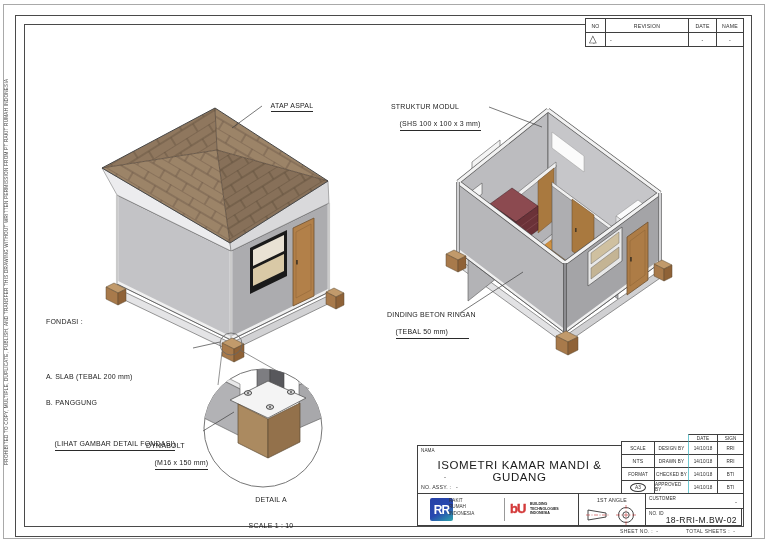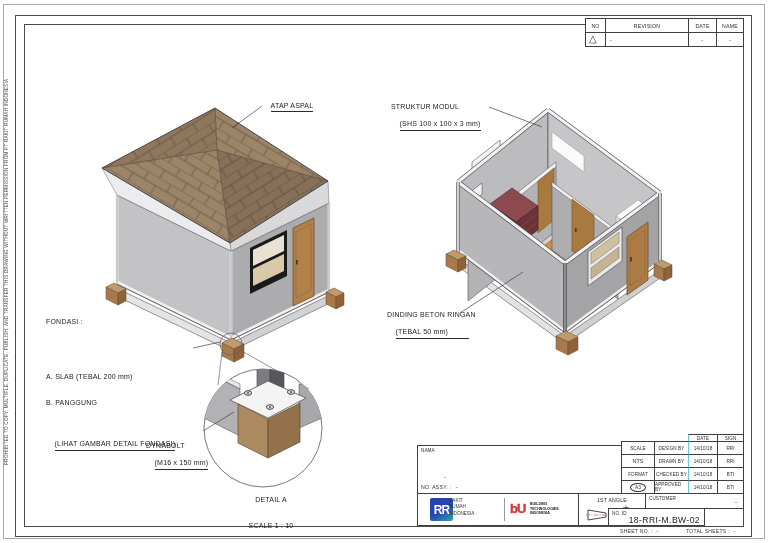--- a/index.html
+++ b/index.html
@@ -293,20 +293,21 @@
     </div>
     <div class="cell fs5" style="left:605px;top:32px;width:84px;height:15px;padding:4px 0 0 4px">-</div>
     <div class="cell cc fs5" style="left:688px;top:32px;width:29px;height:15px">-</div>
     <div class="cell cc fs5" style="left:716px;top:32px;width:28px;height:15px">-</div>
   </div>
 
   <div>
 
     <div class="cell" style="left:417px;top:445px;width:205px;height:49px">
       <div class="fs4" style="position:absolute;left:3px;top:2px">NAMA</div>
+      <div class="tb-title" style="position:absolute;left:0;right:0;top:13px">ISOMETRI KAMAR MANDI &amp; GUDANG</div>
       <div class="fs6" style="position:absolute;left:26px;top:28px">-</div>
       <div class="fs5" style="position:absolute;left:3px;bottom:3px">
         <span>NO. ASSY. :</span>&nbsp;&nbsp;
         <span>-</span>
       </div>
     </div>
 
     <div class="cell cc fs4" style="left:621px;top:441px;width:34px;height:14px">SCALE</div>
     <div class="cell cc fs5" style="left:621px;top:454px;width:34px;height:14px">NTS</div>
     <div class="cell cc fs4" style="left:621px;top:467px;width:34px;height:14px">FORMAT</div>
@@ -358,21 +359,21 @@
         <circle cx="40" cy="10" r="3.2" fill="none" stroke="#333" stroke-width="0.9"></circle>
         <line x1="30" y1="10" x2="50" y2="10" stroke="#c94b4b" stroke-width="0.7" stroke-dasharray="4 1.5 1 1.5"></line>
         <line x1="40" y1="0" x2="40" y2="20" stroke="#c94b4b" stroke-width="0.7" stroke-dasharray="4 1.5 1 1.5"></line>
       </svg>
     </div>
 
     <div class="cell" style="left:645px;top:493px;width:99px;height:16px">
       <span class="fs4" style="position:absolute;left:3px;top:2px">CUSTOMER</span>
       <span class="fs6" style="position:absolute;right:6px;top:5px">-</span>
     </div>
-    <div class="cell" style="left:608px;top:508px;width:97px;height:18px">
+    <div class="cell" style="left:645px;top:508px;width:97px;height:18px">
       <span class="fs4" style="position:absolute;left:3px;top:2px">NO. ID</span>
       <span style="position:absolute;left:0;right:4px;top:6px;text-align:right;font-size:8.6px;letter-spacing:.4px;color:#1a1a1a">18-RRI-M.BW-02</span>
     </div>
   </div>
 
   <div class="footer-txt" style="left:620px;top:528px"><span>SHEET NO. :</span>  <span>-</span></div>
   <div class="footer-txt" style="left:686px;top:528px"><span>TOTAL SHEETS :</span>  <span>-</span></div>
 
 </div>
 

